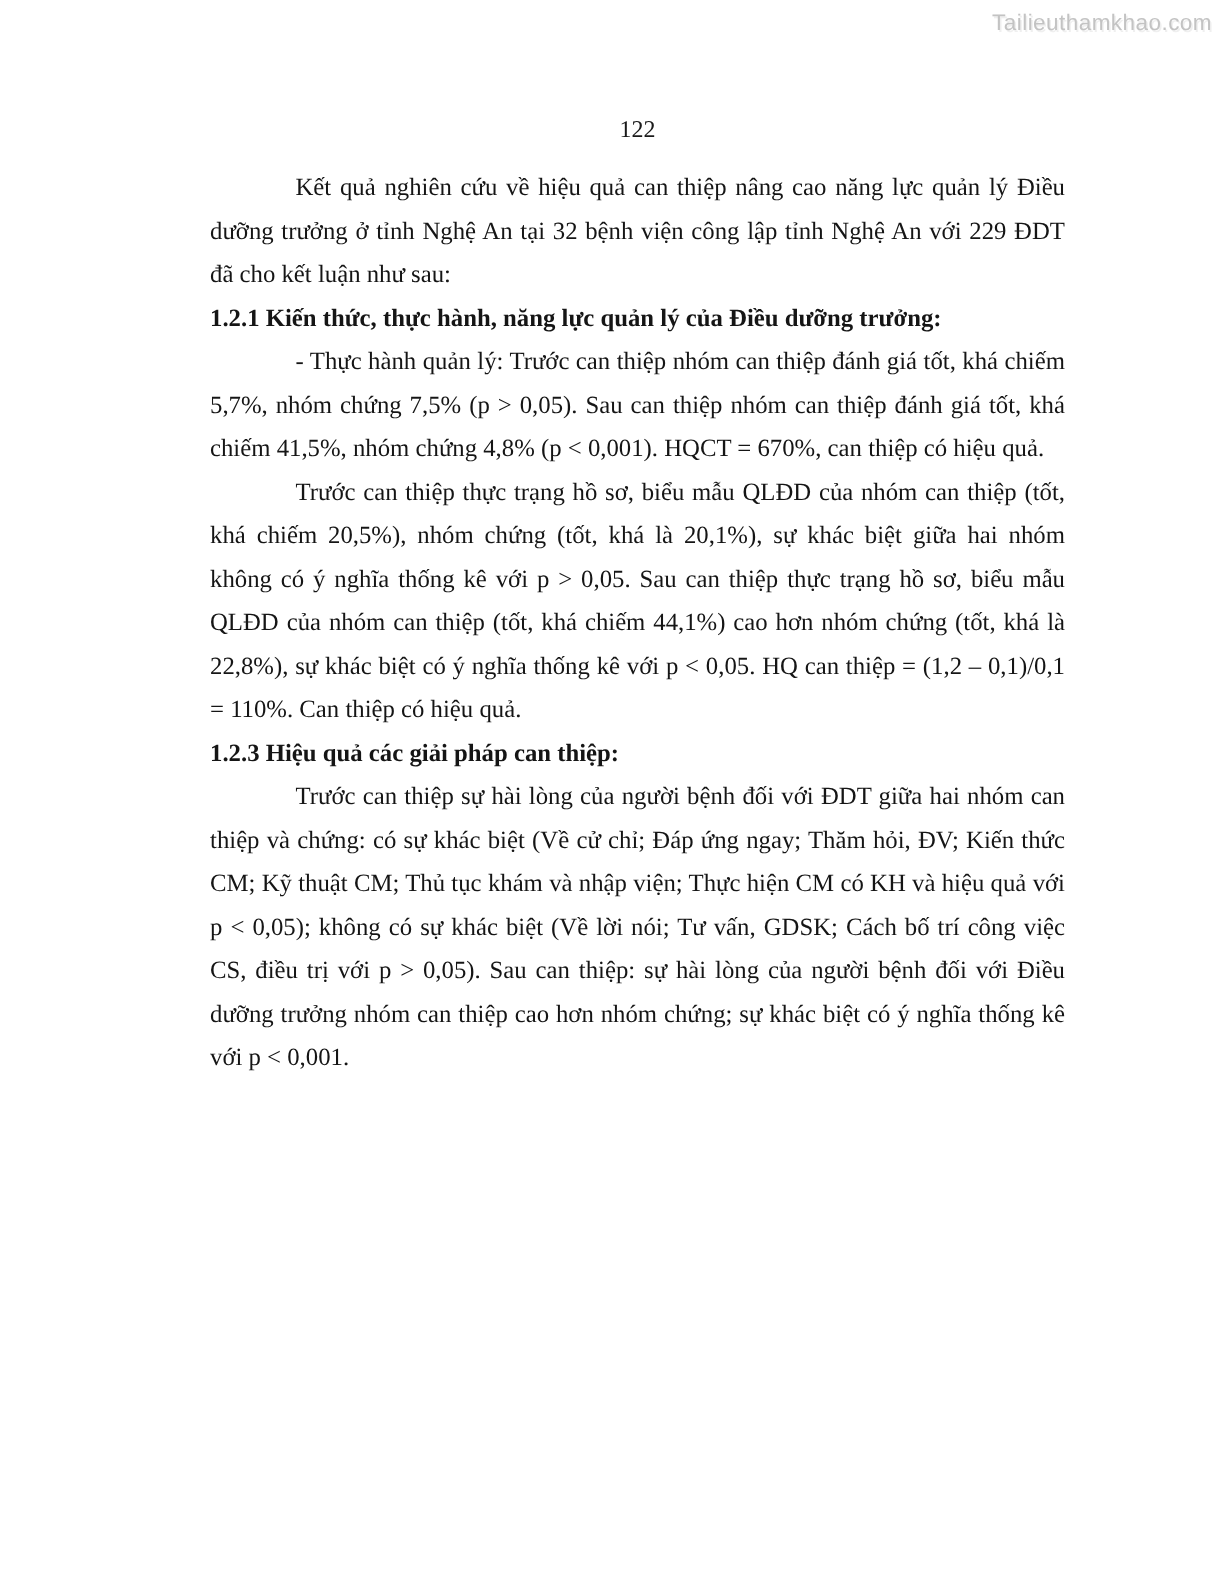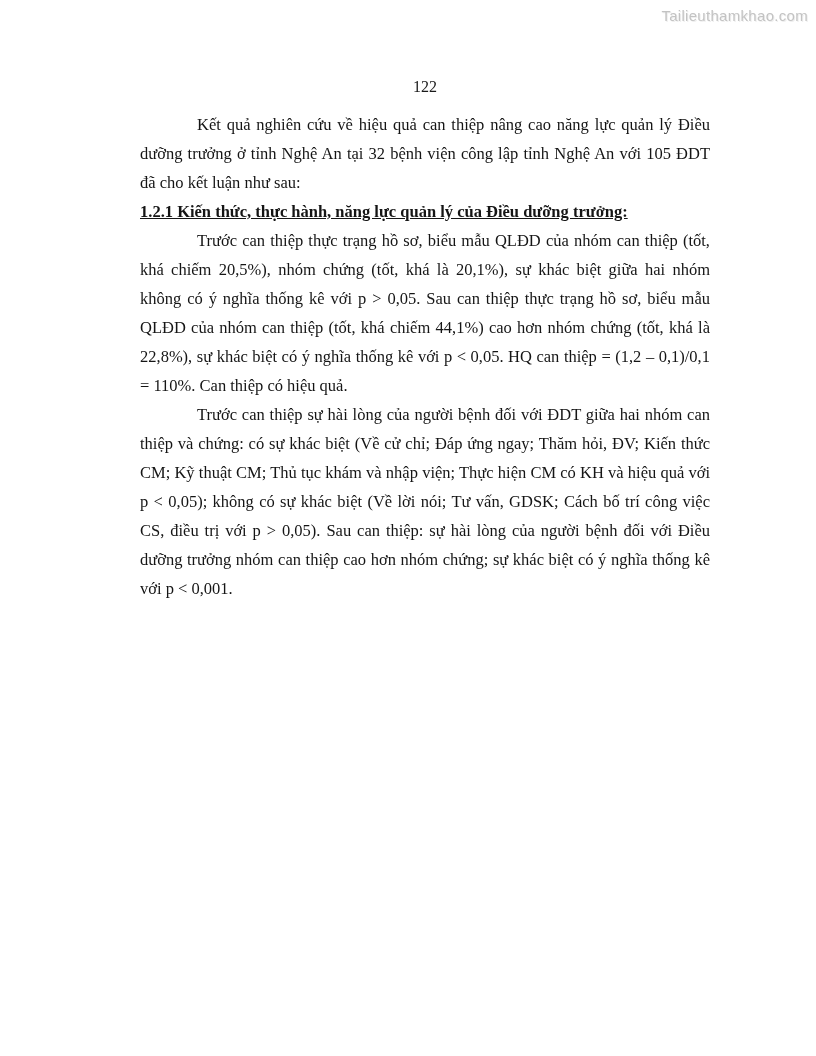--- a/index.html
+++ b/index.html
@@ -48,32 +48,33 @@
   .content p {
     margin: 0;
     padding: 0;
   }
   .para {
     text-indent: 57px;
   }
   .heading {
     font-weight: bold;
     text-indent: 0;
-    text-decoration: underline;
   }
 </style>
 </head>
 <body>
 
 <div class="page">
 
   <div class="watermark">Tailieuthamkhao.com</div>
 
   <div class="page-number">122</div>
 
   <div class="content">
-    <p class="para">Kết quả nghiên cứu về hiệu quả can thiệp nâng cao năng lực quản lý Điều dưỡng trưởng ở tỉnh Nghệ An tại 32 bệnh viện công lập tỉnh Nghệ An với 105 ĐDT đã cho kết luận như sau:</p>
+    <p class="para">Kết quả nghiên cứu về hiệu quả can thiệp nâng cao năng lực quản lý Điều dưỡng trưởng ở tỉnh Nghệ An tại 32 bệnh viện công lập tỉnh Nghệ An với 229 ĐDT đã cho kết luận như sau:</p>
     <p class="heading">1.2.1 Kiến thức, thực hành, năng lực quản lý của Điều dưỡng trưởng:</p>
+    <p class="para">- Thực hành quản lý: Trước can thiệp nhóm can thiệp đánh giá tốt, khá chiếm 5,7%, nhóm chứng 7,5% (p &gt; 0,05). Sau can thiệp nhóm can thiệp đánh giá tốt, khá chiếm 41,5%, nhóm chứng 4,8% (p &lt; 0,001). HQCT = 670%, can thiệp có hiệu quả.</p>
     <p class="para">Trước can thiệp thực trạng hồ sơ, biểu mẫu QLĐD của nhóm can thiệp (tốt, khá chiếm 20,5%), nhóm chứng (tốt, khá là 20,1%), sự khác biệt giữa hai nhóm không có ý nghĩa thống kê với p &gt; 0,05. Sau can thiệp thực trạng hồ sơ, biểu mẫu QLĐD của nhóm can thiệp (tốt, khá chiếm 44,1%) cao hơn nhóm chứng (tốt, khá là 22,8%), sự khác biệt có ý nghĩa thống kê với p &lt; 0,05. HQ can thiệp = (1,2 – 0,1)/0,1 = 110%. Can thiệp có hiệu quả.</p>
+    <p class="heading">1.2.3 Hiệu quả các giải pháp can thiệp:</p>
     <p class="para">Trước can thiệp sự hài lòng của người bệnh đối với ĐDT giữa hai nhóm can thiệp và chứng: có sự khác biệt (Về cử chỉ; Đáp ứng ngay; Thăm hỏi, ĐV; Kiến thức CM; Kỹ thuật CM; Thủ tục khám và nhập viện; Thực hiện CM có KH và hiệu quả với p &lt; 0,05); không có sự khác biệt (Về lời nói; Tư vấn, GDSK; Cách bố trí công việc CS, điều trị với p &gt; 0,05). Sau can thiệp: sự hài lòng của người bệnh đối với Điều dưỡng trưởng nhóm can thiệp cao hơn nhóm chứng; sự khác biệt có ý nghĩa thống kê với p &lt; 0,001.</p>
   </div>
 
 </div>
 
 </body></html>

